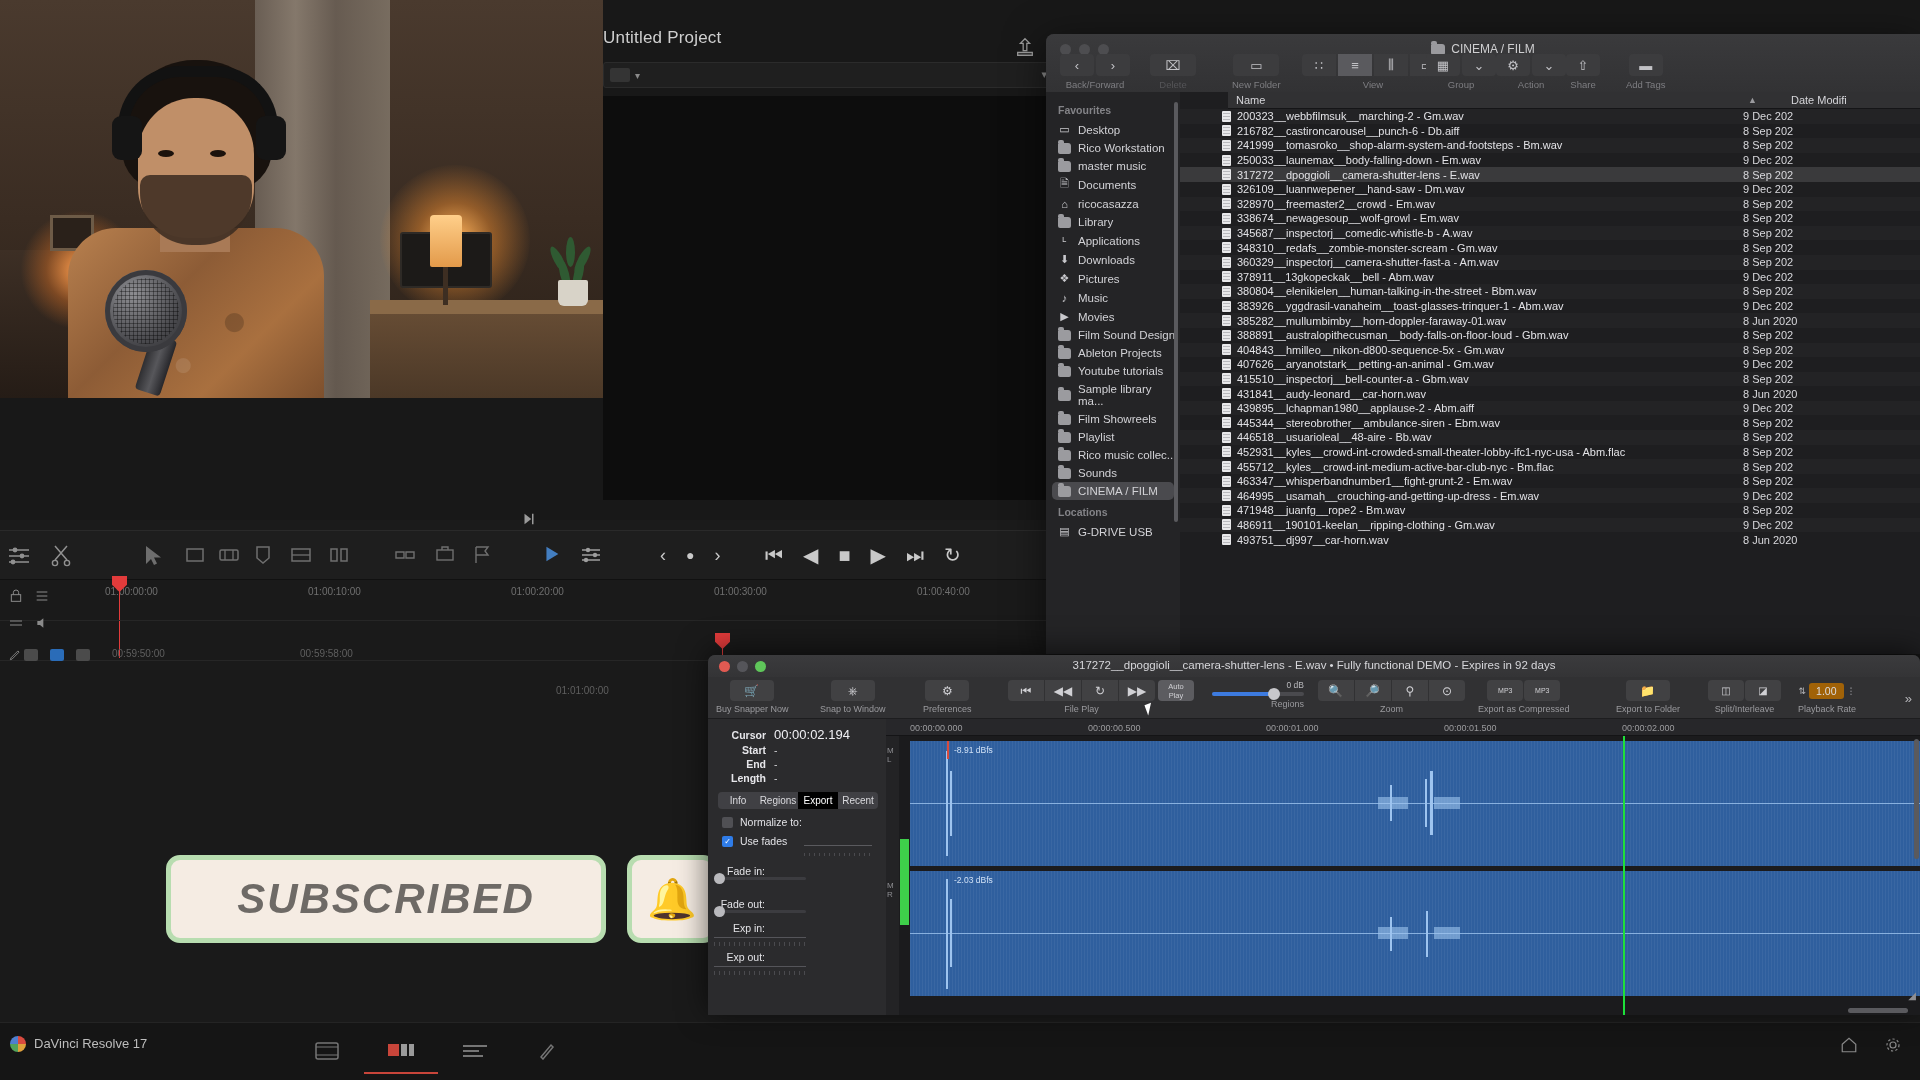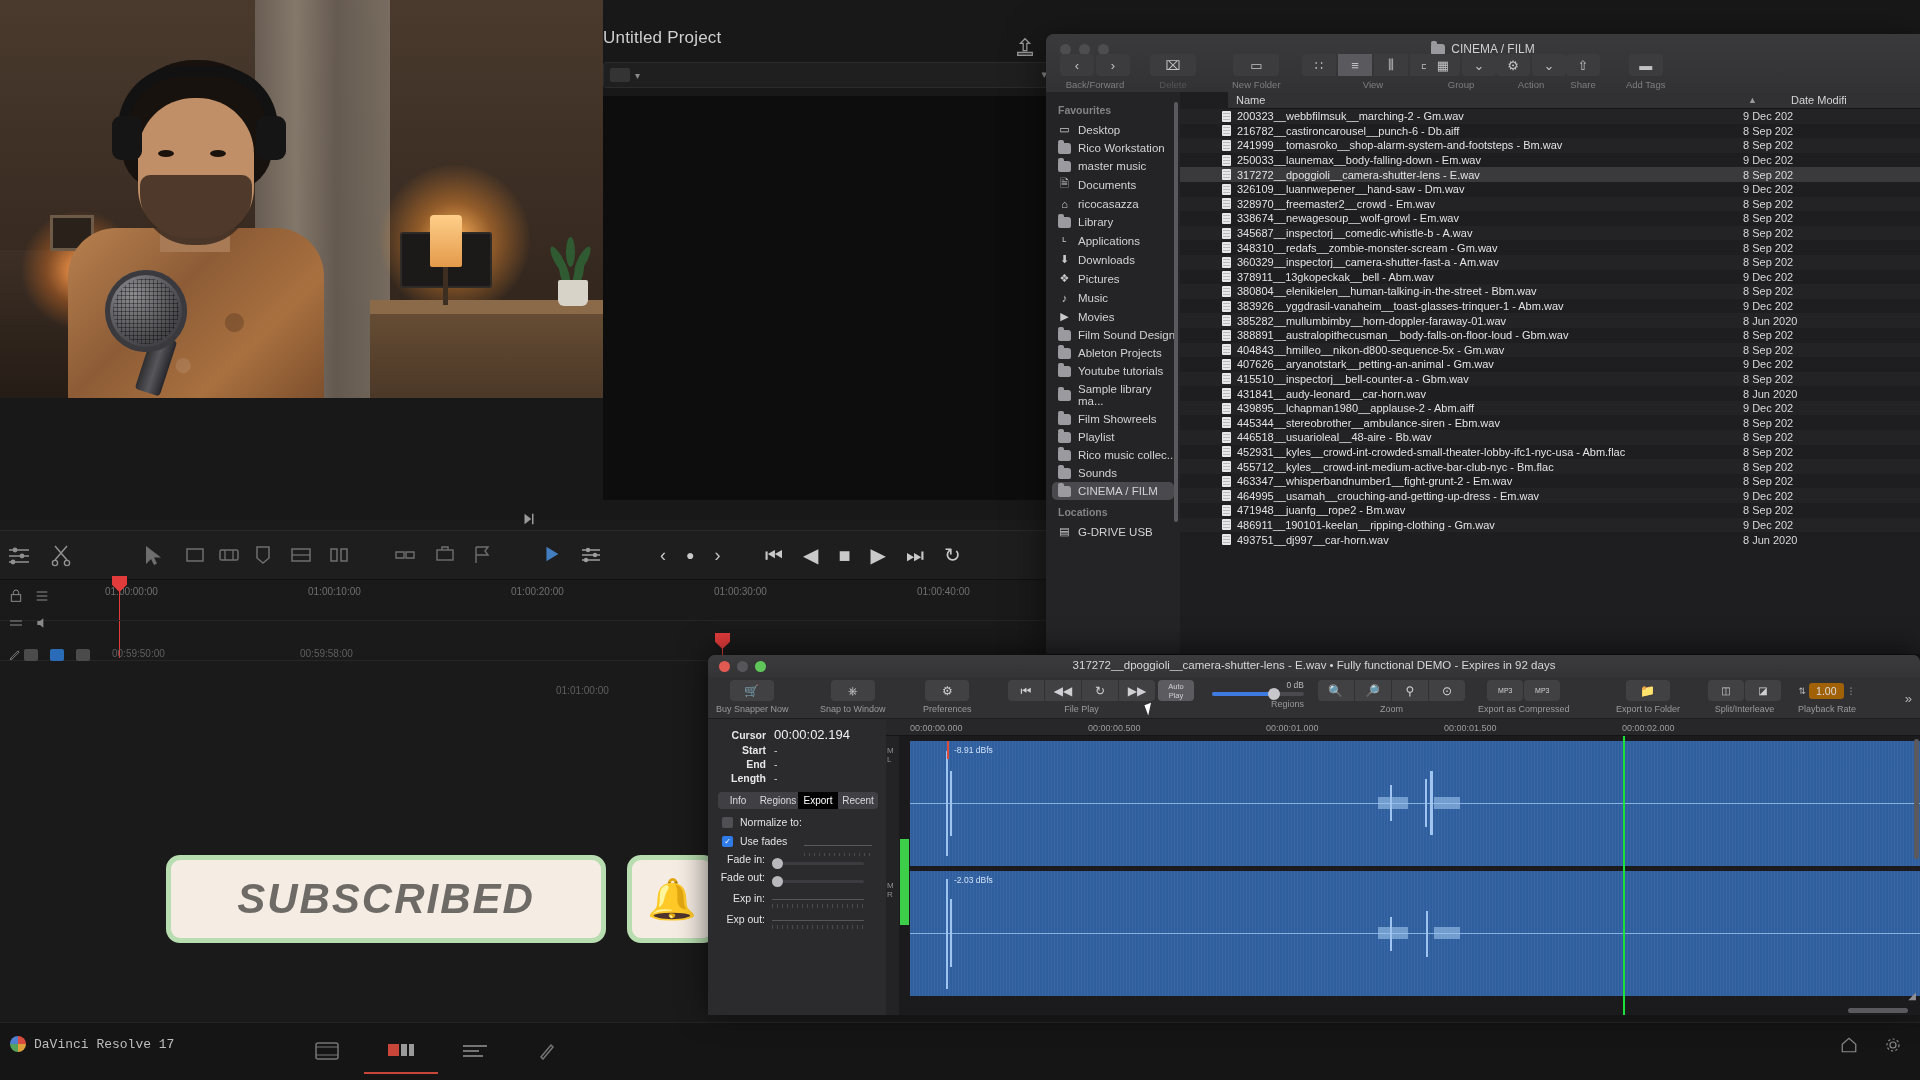--- a/index.html
+++ b/index.html
@@ -98,21 +98,21 @@
               border:5px solid #b8ddb0; border-radius:14px; display:flex; align-items:center; justify-content:center;}
   .bell { font-size:40px; color:#6e6a66; }
 
   
   .subtitle { position:absolute; left:718px; top:945px; width:485px; height:68px; background:#eeeeee;
               display:flex; align-items:center; justify-content:center; }
   .subtitle span { font-size:42px; color:#111; font-family:"DejaVu Sans", sans-serif; letter-spacing:1px;}
 
   
   .dv-bottom { position:absolute; left:0; top:1022px; width:1920px; height:58px; background:#151515; border-top:1px solid #242424;}
-  .dv-bottom-left { position:absolute; left:10px; top:1036px; display:flex; align-items:flex-end; gap:8px;font-family:Liberation Mono, monospace;}
+  .dv-bottom-left { position:absolute; left:10px; top:1036px; display:flex; align-items:flex-start; gap:8px;}
   .dv-logo { width:16px; height:16px; border-radius:50%;
       background:conic-gradient(#d94a3f 0 25%,#e0a13c 0 50%,#53a35b 0 75%,#4f7fd0 0); }
   .dv-bottom-label { font-size:13px; color:#bdbdbd;}
   .dv-pages { position:absolute; top:1028px; display:flex; gap:0; }
   .dv-page { width:74px; height:46px; display:flex; align-items:center; justify-content:center; opacity:.72;}
   .dv-page.active { opacity:1; border-bottom:2px solid #c8453a;}
   .dv-right-icons { position:absolute; right:18px; top:1036px; display:flex; gap:26px; opacity:.75;}
 
   
   .finder { position:absolute; left:1046px; top:34px; width:874px; height:620px;
@@ -202,21 +202,21 @@
   .sn-k { width:66px; text-align:right; color:#e6e6ea; font-weight:bold; padding-right:8px;}
   .sn-v { color:#f0f0f4; font-size:13px;}
   .sn-v.small { font-size:10.5px; color:#d0d0d4;}
   .sn-tabs { display:flex; margin:8px 8px 0 10px; gap:0; border-radius:4px; overflow:hidden;}
   .sn-tab { flex:1; text-align:center; font-size:10px; color:#dadade; background:#404044; padding:3px 0;}
   .sn-tab.active { background:#000000; color:#fff;}
   .sn-chk { display:flex; align-items:center; gap:7px; font-size:10.5px; color:#e2e2e6; margin:7px 0 0 14px;}
   .sn-box { width:11px; height:11px; border-radius:2px; background:#505054;}
   .sn-box.on { background:#2f7ce8; display:flex; align-items:center; justify-content:center; color:#fff; font-size:8px;}
   .sn-norm-line { position:absolute; left:96px; width:68px; height:1px; background:#5a5a5e;}
-  .sn-fade { display:flex; align-items:flex-end; margin:6px 0 0 6px; font-size:10.5px; color:#e2e2e6;}
+  .sn-fade { display:flex; align-items:flex-start; margin:18px 0 0 6px; font-size:10.5px; color:#e2e2e6;flex-direction:column;}
   .sn-fade .lab { width:58px; text-align:right; padding-right:7px;}
   .sn-fade-track { width:92px; height:3px; background:#3c3c40; border-radius:2px; position:relative;}
   .sn-fade-knob { position:absolute; left:0; top:-4px; width:11px; height:11px; border-radius:50%; background:#b9b9bd;}
   .sn-exp-track { width:92px; height:8px; position:relative;}
   .sn-exp-track .ln { position:absolute; left:0; top:3px; width:92px; height:1px; background:#55555a;}
   .sn-exp-track .ticks { position:absolute; left:0; top:8px; width:92px; height:4px;
           background:repeating-linear-gradient(90deg,#4a4a4e 0 1px,transparent 1px 5px);}
 
   .sn-wave { flex:1; position:relative; background:#1b1b1d; overflow:hidden;}
   .sn-timebar { height:17px; background:#27272a; border-bottom:1px solid #141416; position:relative; font-size:9px; color:#9c9c9f;}

